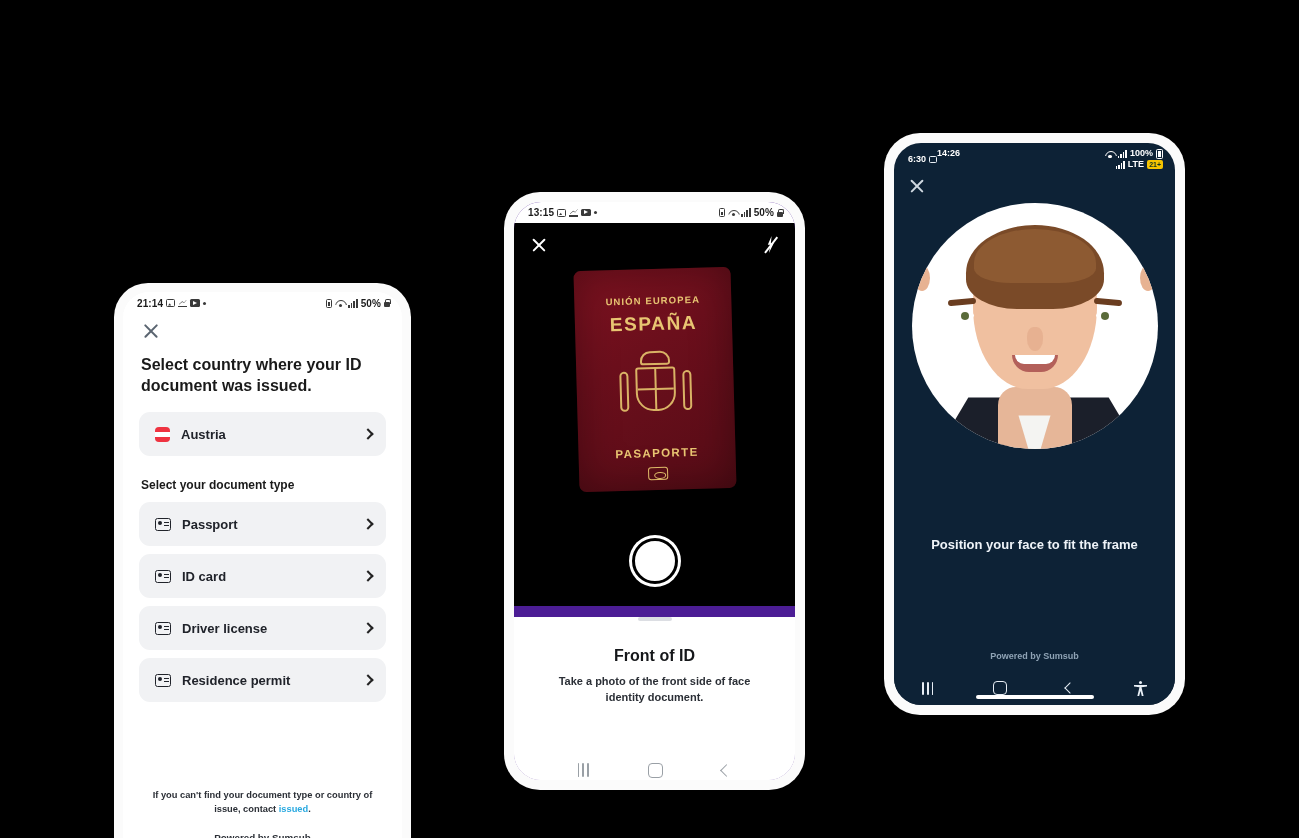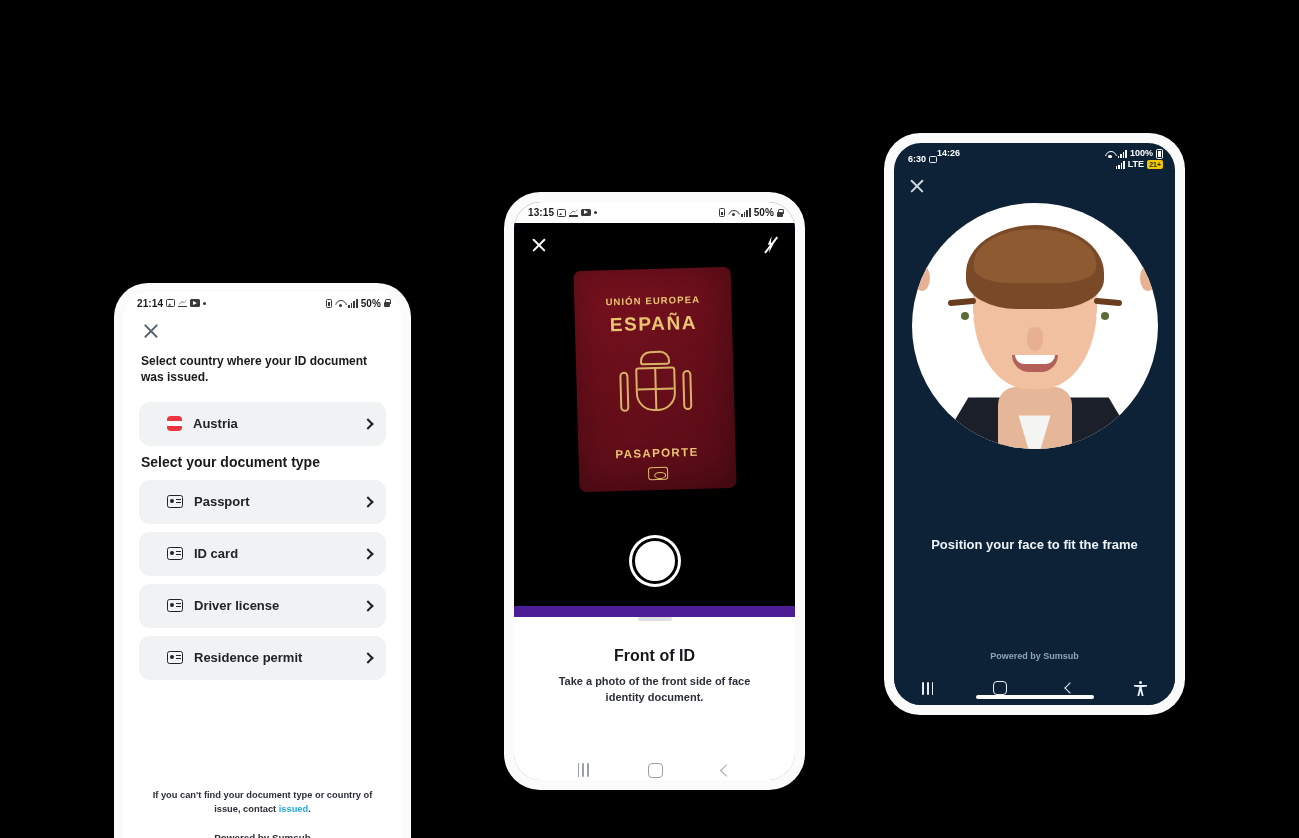--- a/index.html
+++ b/index.html
@@ -60,24 +60,24 @@
   .chev { display:inline-block; width:8px; height:8px;
           border-right:2px solid #222; border-top:2px solid #222; transform: rotate(45deg); }
 
   
   #phone1 { left:114px; top:283px; width:297px; height:570px;
             border-radius: 34px 34px 4px 4px; padding: 9px 9px 0 9px; }
   #p1-screen { left:9px; top:9px; width:279px; height:561px; border-radius: 26px 26px 0 0; background:#fff; }
   #p1-sb { height: 22px; padding: 0 12px 0 14px; }
   #p1-body { padding: 0 16px; }
   .p1-close { width:18px; height:18px; color:#5a6470; margin: 8px 0 4px 3px; }
-  .p1-h1 { font-size: 12px; font-weight: 700; color: #1a1a1a; line-height: 1.32; margin: 6px 0 16px 2px; }
-  .p1-h2 { font-size: 14px; font-weight: 700; color: #1a1a1a; margin: 8px 0 10px 2px; }
+  .p1-h1 { font-size: 16px; font-weight: 700; color: #1a1a1a; line-height: 1.32; margin: 6px 0 16px 2px; }
+  .p1-h2 { font-size: 12px; font-weight: 700; color: #1a1a1a; margin: 22px 0 10px 2px; }
   .row { background:#f1f2f4; border-radius: 11px; height: 44px; display:flex; align-items:center;
-         padding: 0 14px 0 28px; margin-bottom: 8px; }
+         padding: 0 14px 0 16px; margin-bottom: 8px; }
   .row .label { font-size: 13px; font-weight: 700; color:#20232a; flex:1; }
   .flag-at { width:15px; height:15px; border-radius:4px; overflow:hidden; margin-right:11px; flex:none;
              display:flex; flex-direction:column; box-shadow: 0 0 0 .5px rgba(0,0,0,.10) inset; }
   .flag-at span { display:block; height: 33.34%; }
   .flag-at .r { background:#ef3340; } .flag-at .w { background:#fff; }
   .doc-icon { width:16px; height:13px; border:1.8px solid #20232a; border-radius:2.5px;
               margin-right:11px; flex:none; position:relative; }
   .doc-icon::before { content:""; position:absolute; left:2px; top:2.5px; width:4px; height:4px;
                       border-radius:50%; background:#20232a; }
   .doc-icon::after { content:""; position:absolute; left:8px; top:3px; width:4.5px; height:1.3px;

